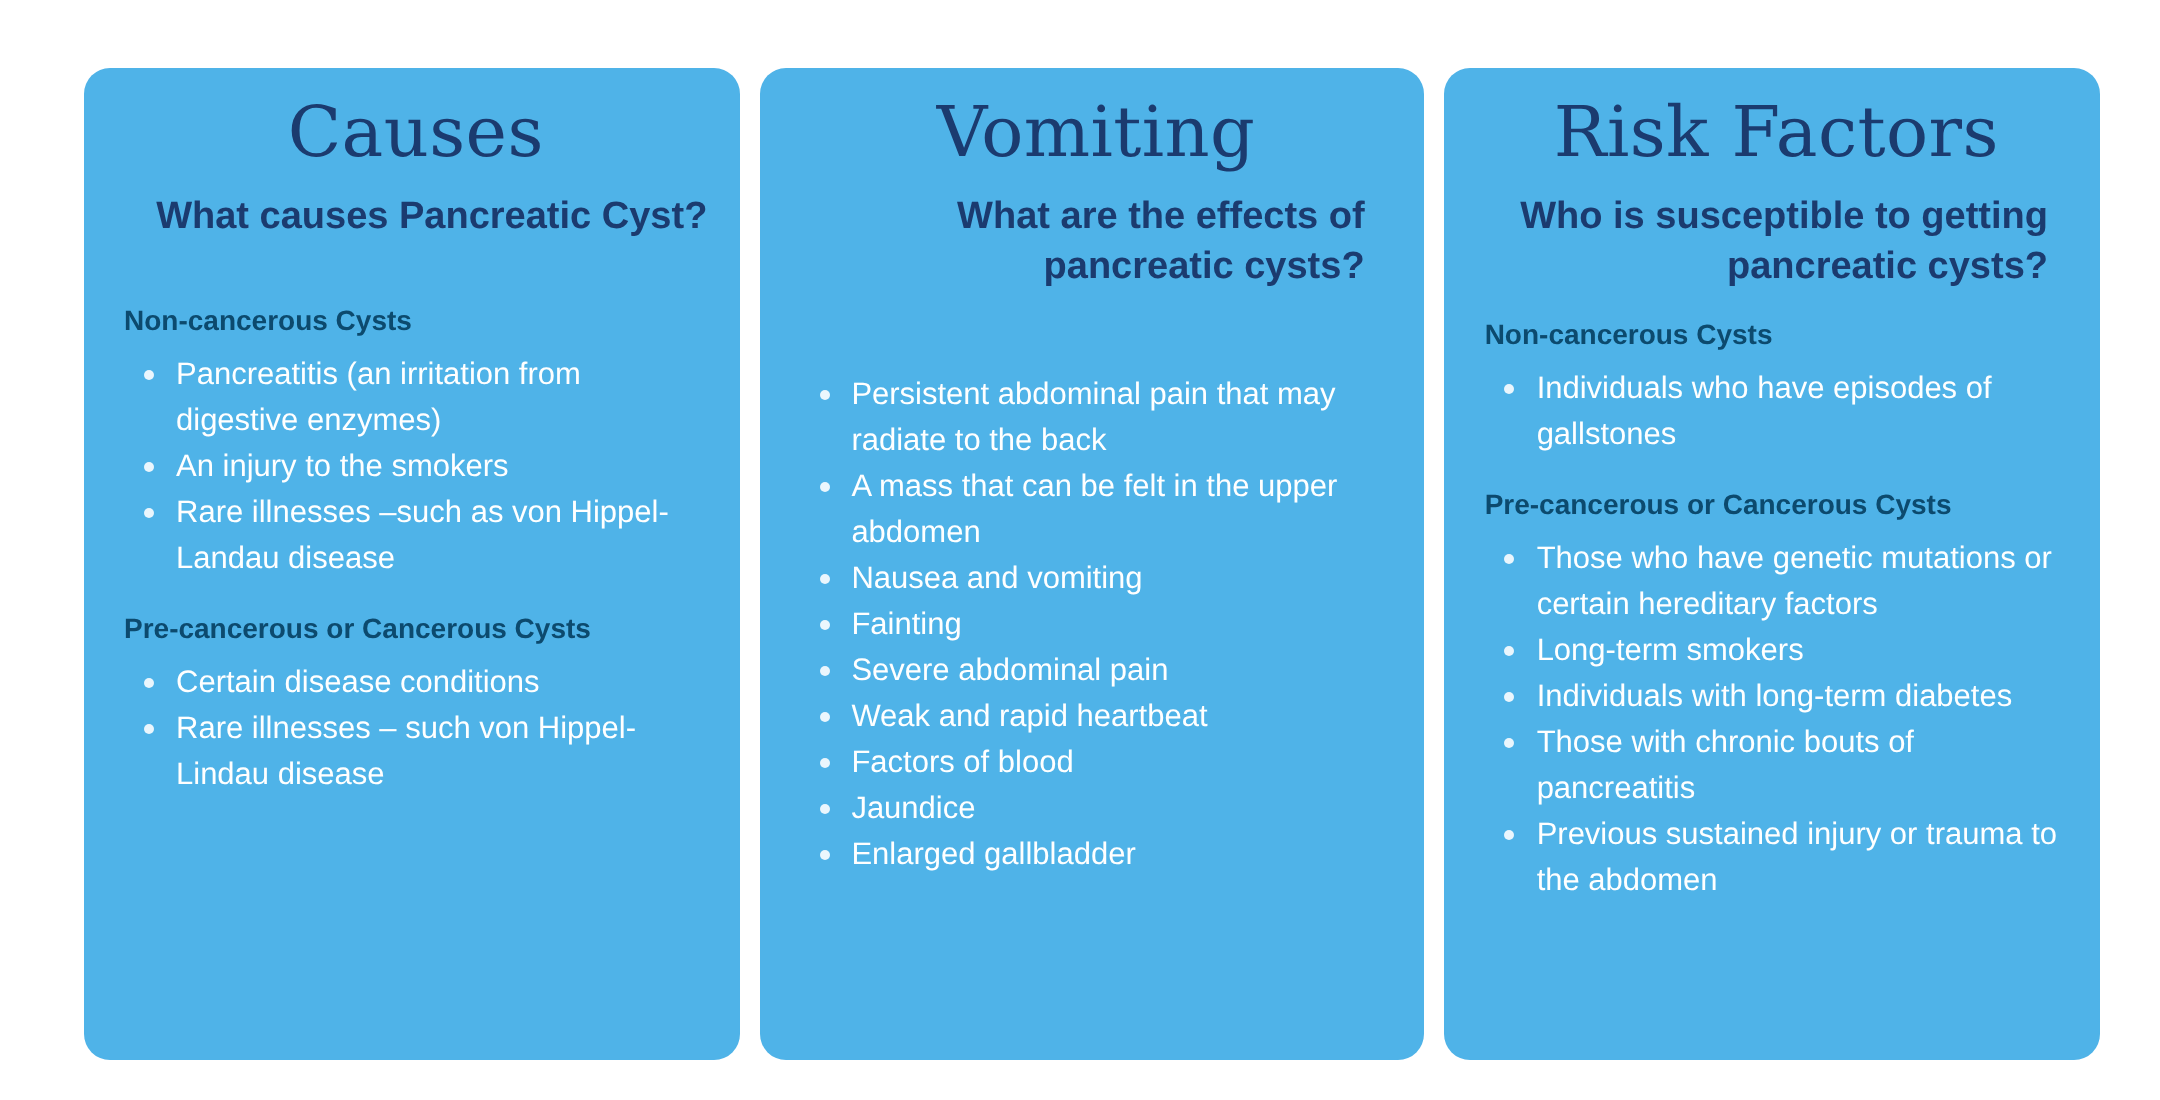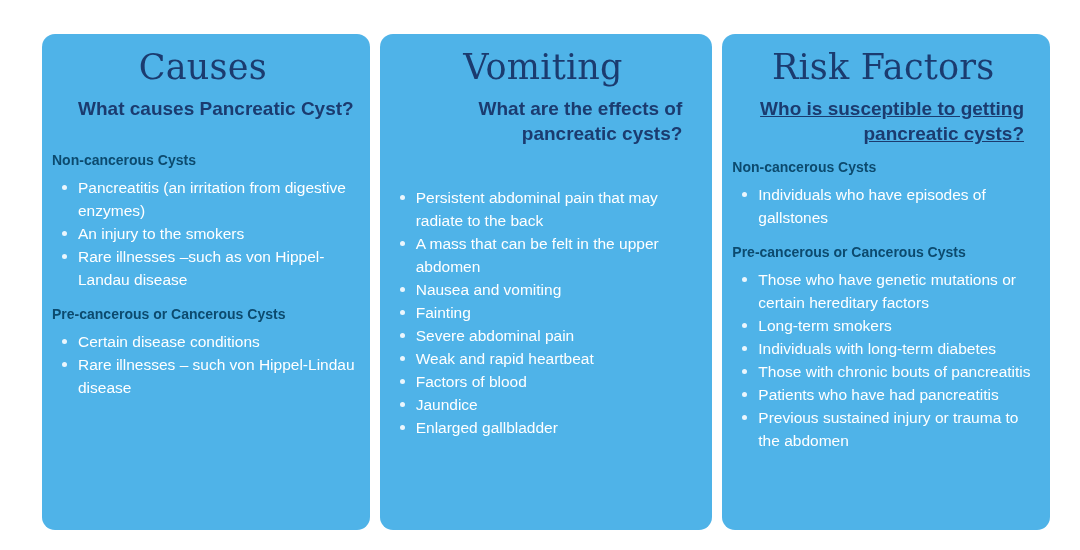--- a/index.html
+++ b/index.html
@@ -23,21 +23,21 @@
     padding: 34px 30px 20px 42px;
     display: flex;
     gap: 10px;
     align-items: stretch;
   }
 
   .card {
     background: #4fb3e8;
     border-radius: 13px;
     box-sizing: border-box;
-    padding: 8px 14px 10px 8px;
+    padding: 8px 14px 10px 18px;
     position: relative;
   }
   .card-causes   { width: 331px; }
   .card-symptoms { width: 336px; }
   .card-risk     { width: 331px; }
 
   .card-title {
     font-family: "DejaVu Serif", "Liberation Serif", serif;
     font-weight: 400;
     font-size: 35px;
@@ -52,21 +52,21 @@
     font-family: "Liberation Sans", sans-serif;
     font-weight: bold;
     font-size: 19px;
     line-height: 25px;
     color: #1b3b6f;
     text-align: right;
     margin: 0 0 6px 0;
   }
   .card-causes   .card-subtitle { padding: 0 2px; }
   .card-symptoms .card-subtitle { padding: 0 16px; }
-  .card-risk     .card-subtitle { padding: 0 12px; text-decoration: underline; }
+  .card-risk     .card-subtitle { padding: 0 12px; }
 
   .spacer-causes   { height: 22px; }
   .spacer-symptoms { height: 34px; }
   .spacer-risk     { height: 4px; }
 
   .section-head {
     font-family: "Liberation Sans", sans-serif;
     font-weight: bold;
     font-size: 14px;
     line-height: 23px;
@@ -152,18 +152,17 @@
     <ul class="bullets">
       <li>Individuals who have episodes of gallstones</li>
     </ul>
 
     <div class="section-head gap-top">Pre-cancerous or Cancerous Cysts</div>
     <ul class="bullets">
       <li>Those who have genetic mutations or certain hereditary factors</li>
       <li>Long-term smokers</li>
       <li>Individuals with long-term diabetes</li>
       <li>Those with chronic bouts of pancreatitis</li>
-      <li>Patients who have had pancreatitis</li>
       <li>Previous sustained injury or trauma to the abdomen</li>
     </ul>
   </div>
 
 </div>
 
 </body></html>

